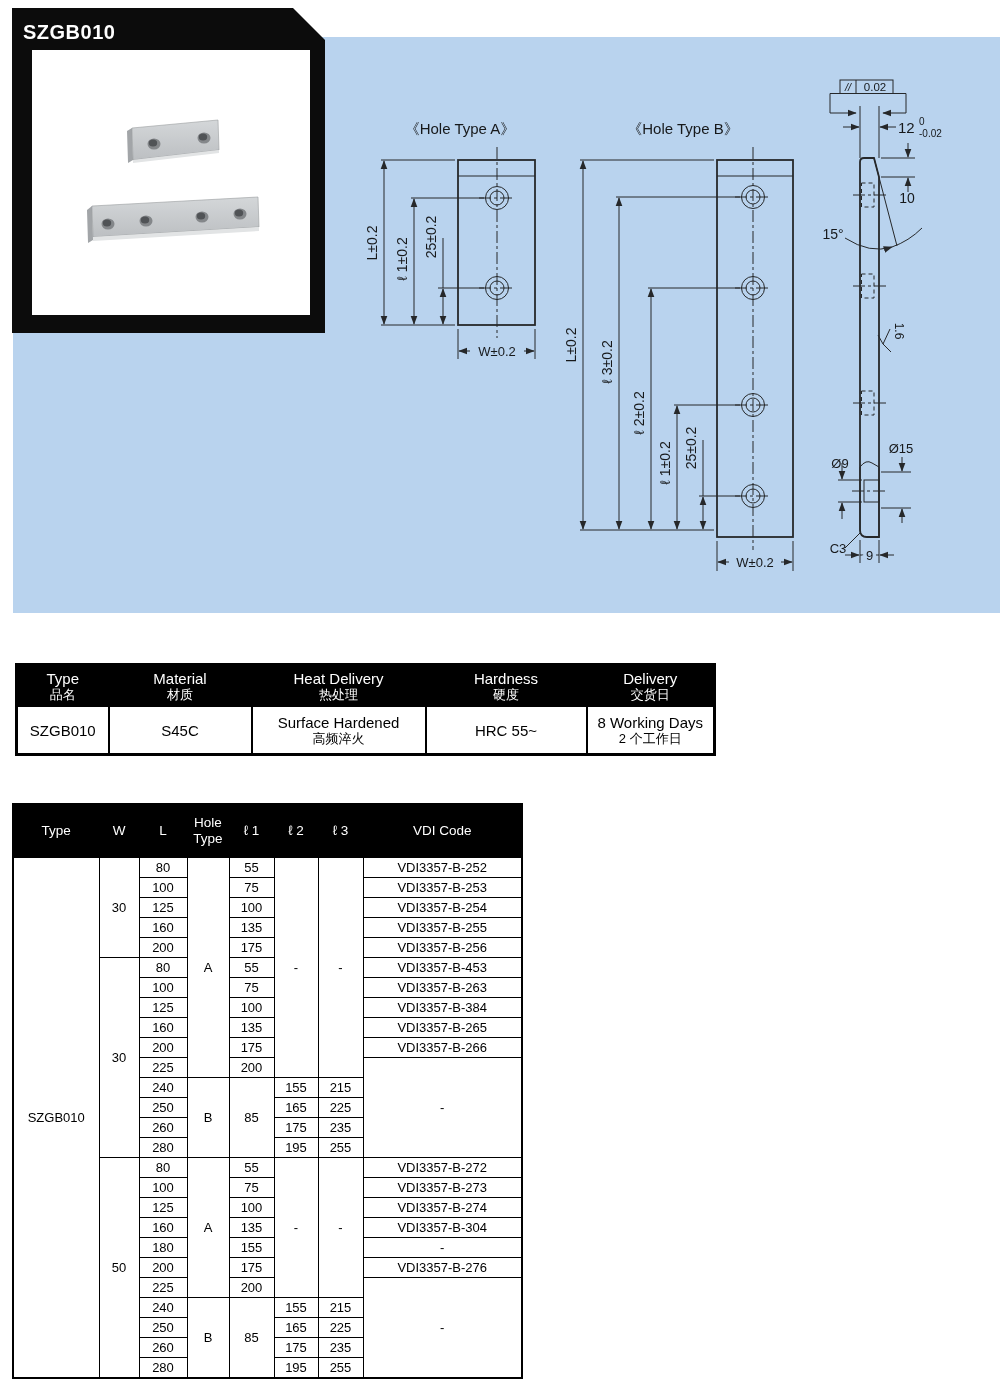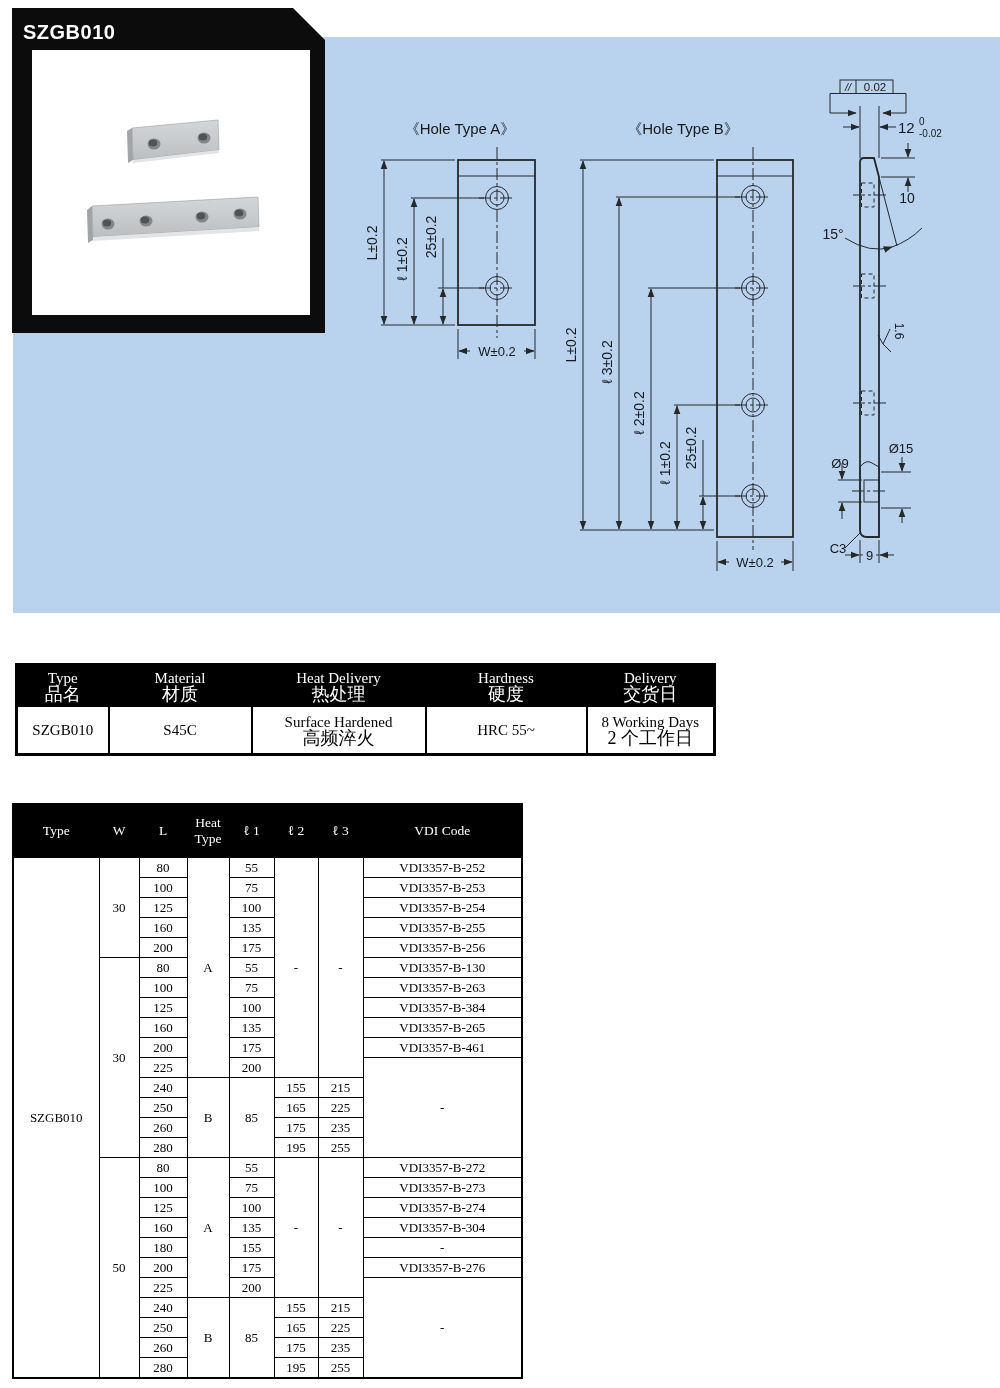--- a/index.html
+++ b/index.html
@@ -20,27 +20,27 @@
   .thick{stroke-width:1.8;}
   .cl{stroke-dasharray:12 3 3 3;}
   .hid{stroke-dasharray:4 3;}
   svg text{font-family:"Liberation Sans",sans-serif;fill:#17191b;}
   .dim{font-size:14px;}
   .dimS{font-size:13px;}
   .ttl{font-size:15px;}
   .halo{stroke:#b9d3ee;stroke-width:7px;paint-order:stroke;}
 
   
-  table{border-collapse:collapse;table-layout:fixed;font-family:Liberation Serif, serif;}
+  table{border-collapse:collapse;table-layout:fixed;}
   .info-table{position:absolute;left:15px;top:663px;border:3px solid #000;z-index:4;}
   .info-table th,.info-table td{border:2px solid #000;text-align:center;vertical-align:middle;padding:0;}
   .info-table th{background:#000;color:#fff;height:39px;font-weight:normal;}
   .info-table td{height:46px;}
   .cell-en{font-size:15px;line-height:17px;}
-  .cell-zh{font-size:18px;line-height:15px;}
+  .cell-zh{font-size:13px;line-height:15px;}
 
   
   .spec-table{position:absolute;left:12px;top:803px;border:2.5px solid #000;z-index:4;}
   .spec-table th{background:#000;color:#fff;height:50px;font-weight:normal;font-size:13.5px;
     white-space:pre-line;line-height:16px;text-align:center;vertical-align:middle;border:1px solid #000;}
   .spec-table td{border:1px solid #000;height:19px;line-height:19px;font-size:13px;text-align:center;
     vertical-align:middle;padding:0;}
 </style>
 </head>
 <body>
@@ -328,21 +328,21 @@
       <col style="width:45px">
       <col style="width:44px">
       <col style="width:45px">
       <col style="width:159px">
     </colgroup>
   <thead>
       <tr>
         <th>Type</th>
         <th>W</th>
         <th>L</th>
-        <th>Heat
+        <th>Hole
 Type</th>
         <th>ℓ 1</th>
         <th>ℓ 2</th>
         <th>ℓ 3</th>
         <th>VDI Code</th>
       </tr>
     </thead>
   <tbody>
       <tr>
         <td rowspan="26">SZGB010</td>
@@ -371,41 +371,41 @@
       </tr>
       <tr>
         <td>200</td>
         <td>175</td>
         <td>VDI3357-B-256</td>
       </tr>
       <tr>
         <td rowspan="10">30</td>
         <td>80</td>
         <td>55</td>
-        <td>VDI3357-B-130</td>
+        <td>VDI3357-B-453</td>
       </tr>
       <tr>
         <td>100</td>
         <td>75</td>
         <td>VDI3357-B-263</td>
       </tr>
       <tr>
         <td>125</td>
         <td>100</td>
         <td>VDI3357-B-384</td>
       </tr>
       <tr>
         <td>160</td>
         <td>135</td>
         <td>VDI3357-B-265</td>
       </tr>
       <tr>
         <td>200</td>
         <td>175</td>
-        <td>VDI3357-B-461</td>
+        <td>VDI3357-B-266</td>
       </tr>
       <tr>
         <td>225</td>
         <td>200</td>
         <td rowspan="5">-</td>
       </tr>
       <tr>
         <td>240</td>
         <td rowspan="4">B</td>
         <td rowspan="4">85</td>

